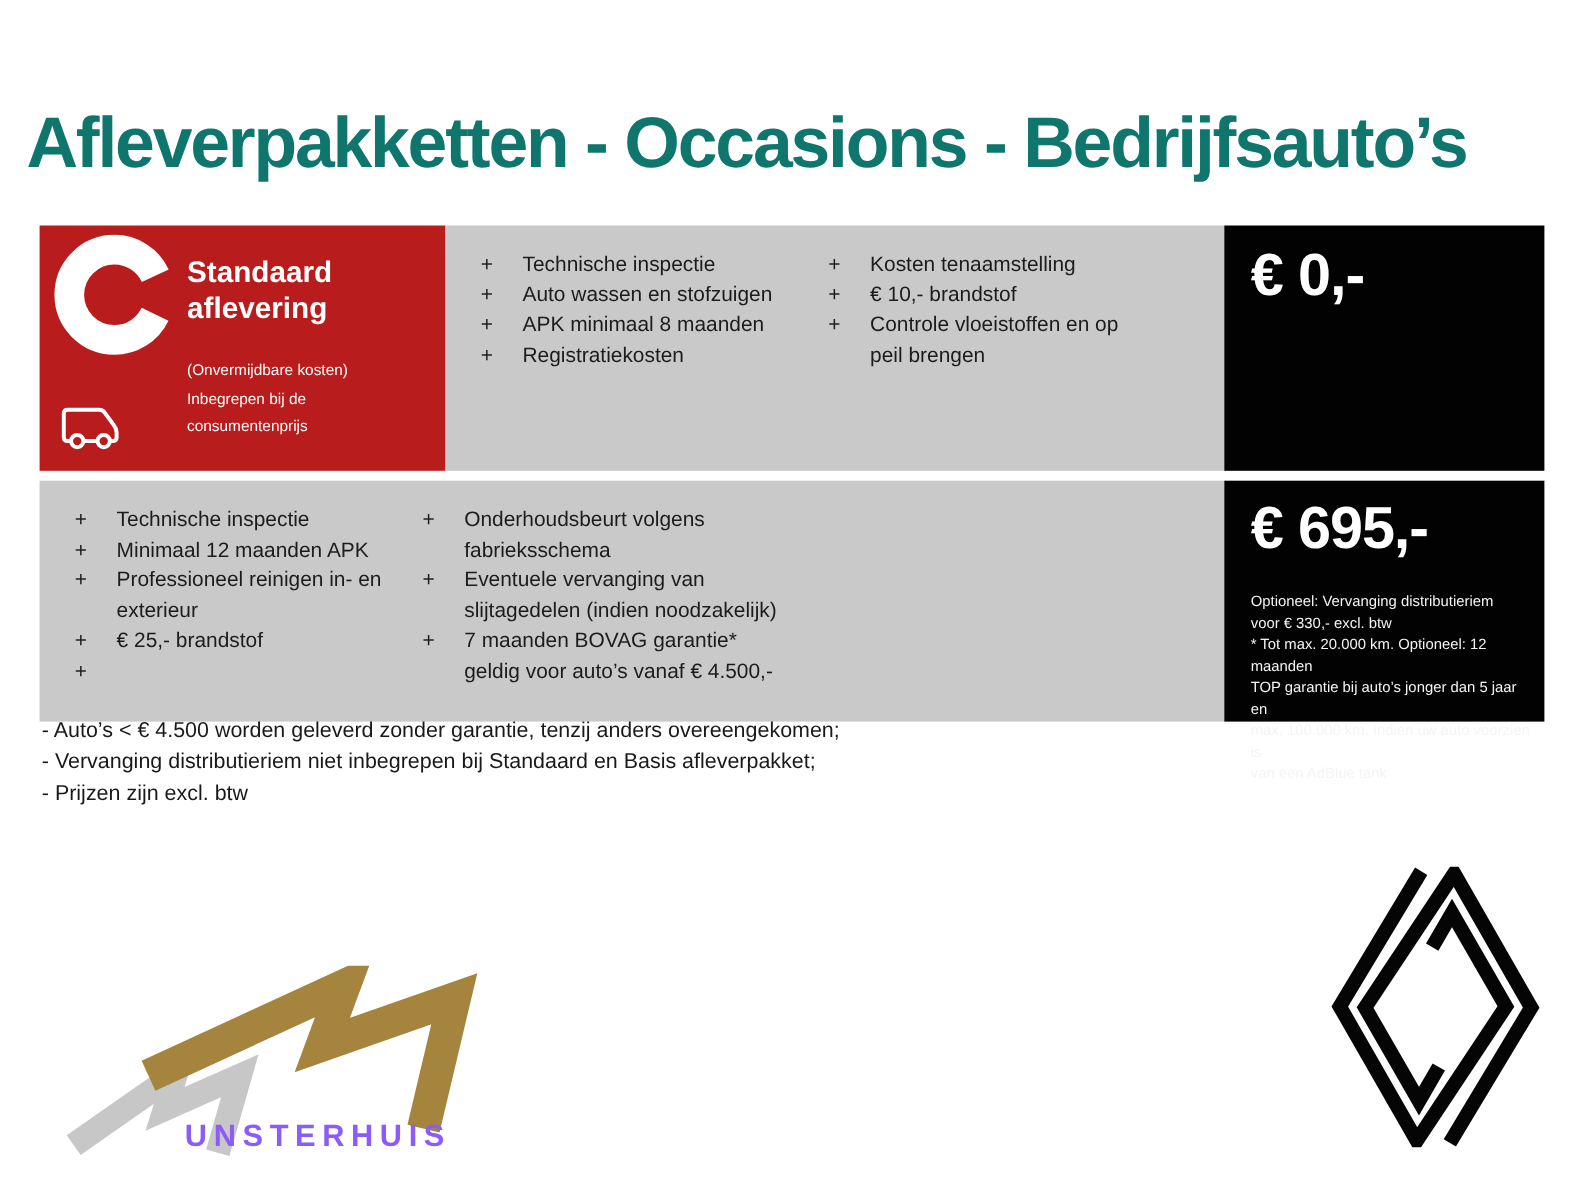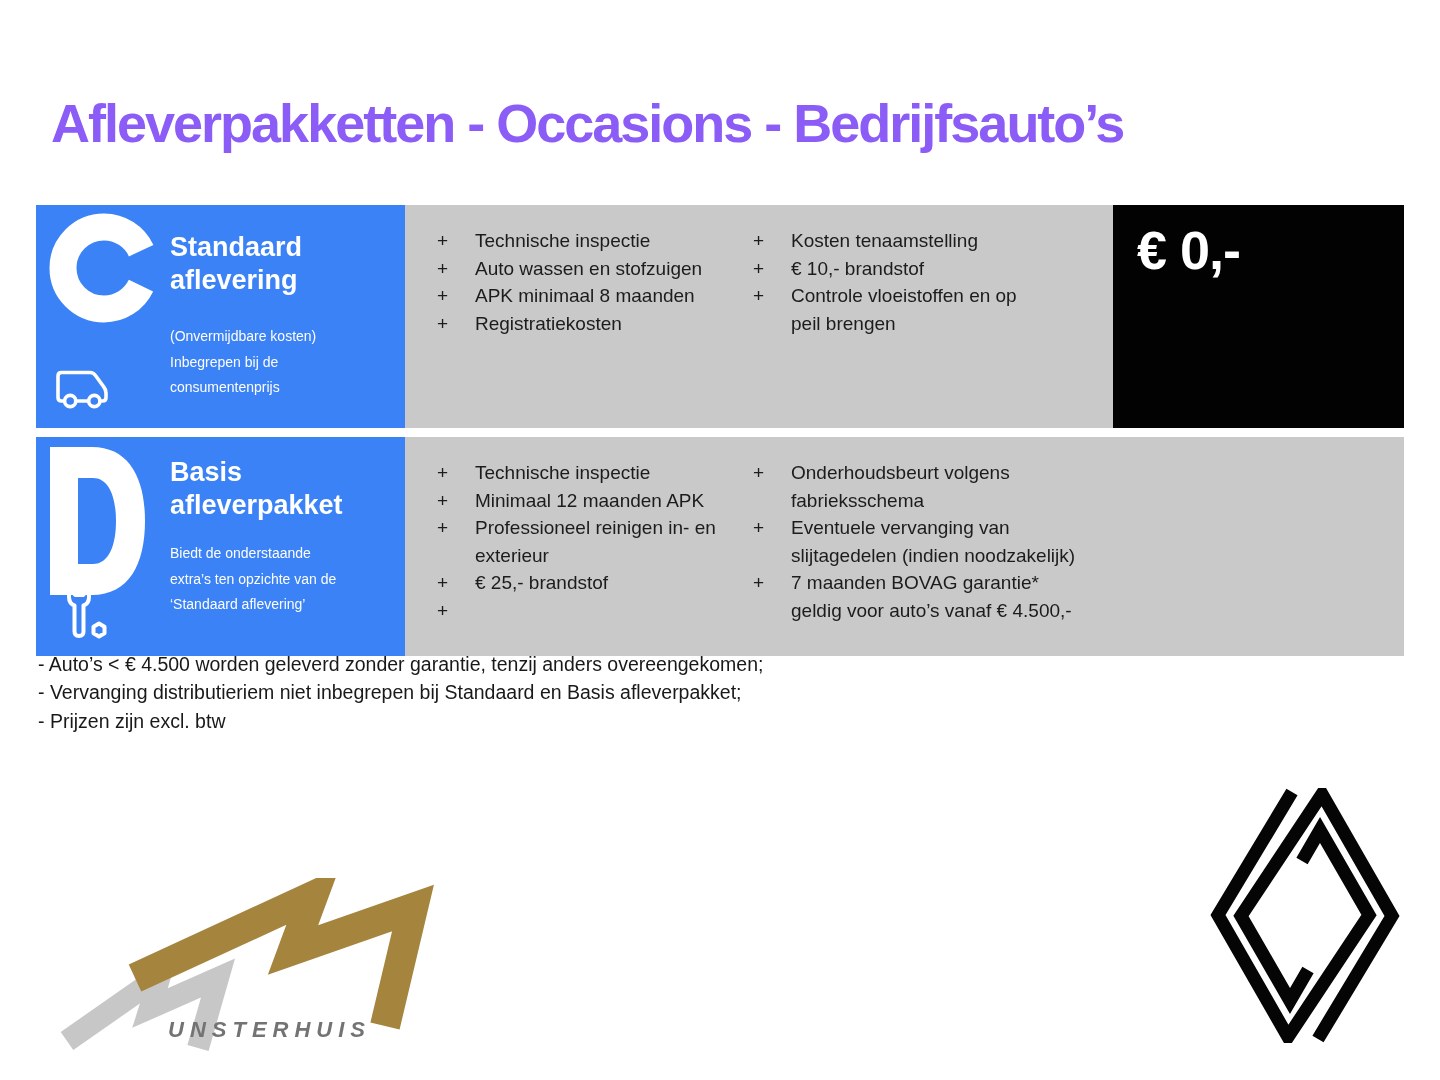--- a/index.html
+++ b/index.html
@@ -2,29 +2,29 @@
 <html><head>
 <meta charset="utf-8">
 <style>
   * { margin:0; padding:0; box-sizing:border-box; }
   html,body { background:#fff; }
   body {
     width:1440px; height:1080px; position:relative; overflow:hidden;
     font-family:"Liberation Sans", sans-serif; color:#141414;
   }
   .title {
-    position:absolute; left:51px; top:92px;
-    font-size:54px; font-weight:bold; letter-spacing:-2px; color:#8b5cf6;
+    position:absolute; left:24px; top:92px;
+    font-size:65px; font-weight:bold; letter-spacing:-2px; color:#0f766e;
     white-space:nowrap;
   }
   .rows { position:absolute; left:36px; top:205px; width:1368px; }
   .pkg { display:flex; }
   .pkg-c { height:223px; margin-bottom:9px; }
   .pkg-d { height:219px; }
-  .pkg-left { position:relative; width:369px; flex:none; background:#3b82f6; color:#fff; }
+  .pkg-left { position:relative; width:369px; flex:none; background:#b91c1c; color:#fff; }
   .pkg-mid { position:relative; flex:1; background:#c9c9c9; }
   .pkg-right { position:relative; width:291px; flex:none; background:#020202; color:#fff; }
   .pkg-letter { position:absolute; }
   .pkg-c .pkg-letter { left:13px; top:8px; }
   .pkg-d .pkg-letter { left:14px; top:10px; }
   .pkg-title {
     position:absolute; left:134px; font-size:27px; font-weight:bold;
     line-height:33px; white-space:pre-line; color:#fff;
   }
   .pkg-c .pkg-title { top:26px; }
@@ -50,22 +50,22 @@
   }
   .pkg-d .price { padding-top:14px; }
   .price-note {
     margin:28px 10px 0 24px; font-size:13.5px; line-height:19.5px;
     white-space:pre-line; color:#f4f4f4;
   }
   .footnotes { position:absolute; left:38px; top:650px; font-size:19.5px; line-height:28.3px; color:#191919; }
   .dealer { position:absolute; left:60px; top:878px; width:430px; height:196px; }
   .dealer svg { position:absolute; left:0; top:0; }
   .dealer-text {
-    position:absolute; left:108px; top:139px; font-size:22px; font-weight:bold;
-    font-style:italic; letter-spacing:6px; color:#737373; white-space:nowrap;
+    position:absolute; left:108px; top:139px; font-size:28px; font-weight:bold;
+    letter-spacing:6px; color:#8b5cf6; white-space:nowrap;
   }
   .renault { position:absolute; left:1208px; top:788px; }
 </style>
 </head>
 <body>
 
 <div class="title">Afleverpakketten - Occasions - Bedrijfsauto’s</div>
 
 <div class="rows">
 
@@ -124,37 +124,20 @@
             </div>
         </div>
       </div>
     </div>
     <div class="pkg-right">
       <div class="price">€ 0,-</div>
     </div>
   </section>
 
   <section class="pkg pkg-d">
-    <div class="pkg-left">
-      <svg class="pkg-letter" width="95" height="148" viewBox="0 0 95 148">
-        <path fill="#fff" fill-rule="evenodd" d="M0,0 H42 C79,0 95,31 95,74 C95,117 79,148 42,148 H0 Z
-                 M28,31 H43 C59,31 66,50 66,74 C66,98 59,117 43,117 H28 Z"></path>
-      </svg>
-      <div class="pkg-title">Basis
-afleverpakket</div>
-      <div class="pkg-sub">Biedt de onderstaande
-extra’s ten opzichte van de
-‘Standaard aflevering’</div>
-      <svg class="pkg-icon" width="48" height="57" viewBox="0 0 48 57">
-        <g fill="none" stroke="#fff" stroke-width="4" stroke-linecap="round" stroke-linejoin="round">
-          <path d="M8,4 V12 Q8,18.5 13.5,20.5 L13.5,46.5 Q13.5,51 18,51 Q22.5,51 22.5,46.5 L22.5,20.5 Q28,18.5 28,12 V4 L22,10 H14.5 Z"></path>
-          <path d="M38,38.5 l5.5,3.2 v6.6 l-5.5,3.2 -5.5,-3.2 v-6.6 z"></path>
-        </g>
-      </svg>
-    </div>
     <div class="pkg-mid">
       <div class="cols">
         <div class="col-1">
           <div class="li">
               <span class="plus">+</span>
               <span class="li-t">Technische inspectie</span>
             </div>
           <div class="li">
               <span class="plus">+</span>
               <span class="li-t">Minimaal 12 maanden APK</span>
@@ -183,20 +166,29 @@
               <span class="li-t">Eventuele vervanging van
 slijtagedelen (indien noodzakelijk)</span>
             </div>
           <div class="li">
               <span class="plus">+</span>
               <span class="li-t">7 maanden BOVAG garantie*
 geldig voor auto’s vanaf € 4.500,-</span>
             </div>
         </div>
       </div>
+    </div>
+    <div class="pkg-right">
+      <div class="price">€ 695,-</div>
+      <div class="price-note">Optioneel: Vervanging distributieriem
+voor € 330,- excl. btw
+* Tot max. 20.000 km. Optioneel: 12 maanden
+TOP garantie bij auto’s jonger dan 5 jaar en
+max. 100.000 km. Indien uw auto voorzien is
+van een AdBlue tank</div>
     </div>
   </section>
 
 </div>
 
 <div class="footnotes">
   <div>- Auto’s &lt; € 4.500 worden geleverd zonder garantie, tenzij anders overeengekomen;</div>
   <div>- Vervanging distributieriem niet inbegrepen bij Standaard en Basis afleverpakket;</div>
   <div>- Prijzen zijn excl. btw</div>
 </div>

